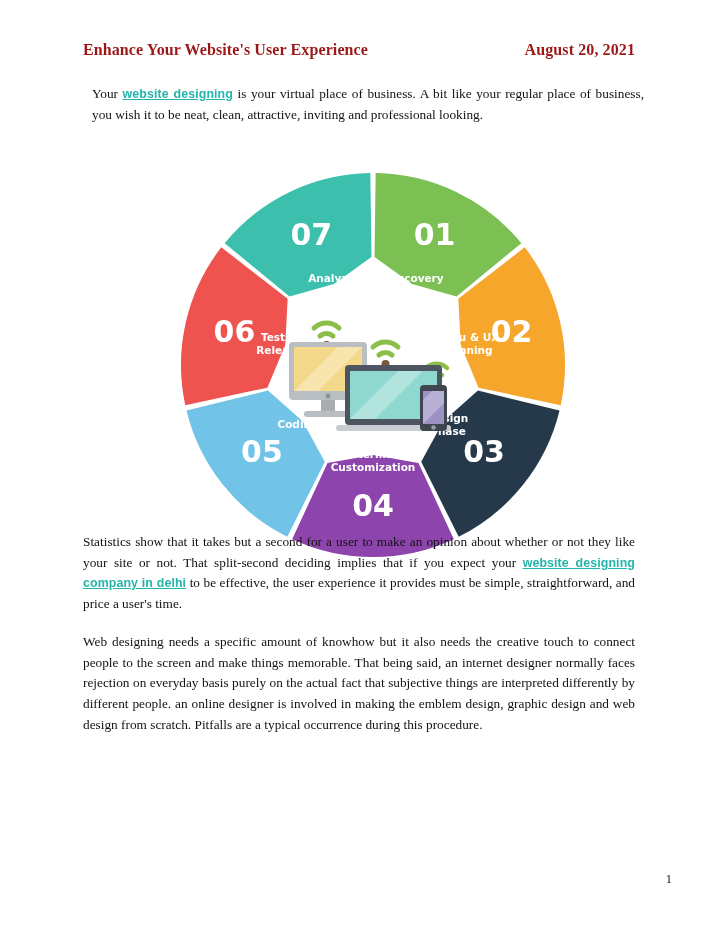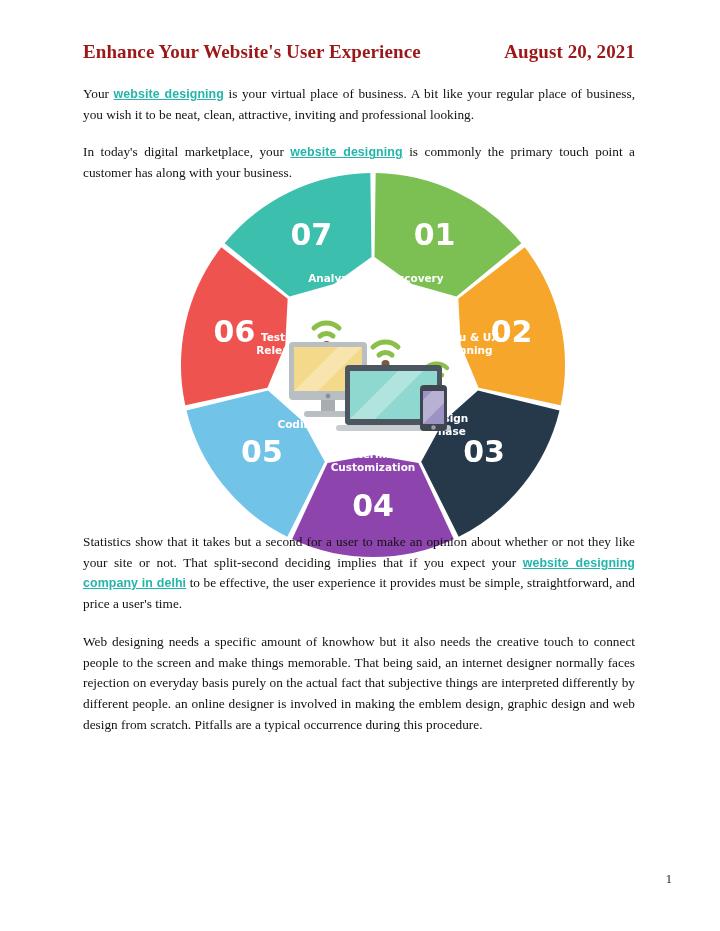--- a/index.html
+++ b/index.html
@@ -22,30 +22,30 @@
   }
   .doc-header {
     position: absolute;
     left: 83px;
     top: 41px;
     width: 552px;
     display: flex;
     justify-content: space-between;
     align-items: baseline;
     font-weight: bold;
-    font-size: 19px;
+    font-size: 16px;
     color: #9c1818;
     letter-spacing: 0.1px;
   }
   .doc-header .title { white-space: nowrap; }
   .doc-header .date { white-space: nowrap; }
 
   .body-col {
     position: absolute;
-    left: 83px;
+    left: 92px;
     top: 84px;
     width: 552px;
   }
   p.para {
     margin: 0 0 17px 0;
     font-size: 13.3px;
     line-height: 1.56;
     text-align: justify;
     color: #121212;
   }
@@ -102,21 +102,20 @@
 
 <div class="page">
 
   <div class="doc-header">
     <span class="title">Enhance Your Website's User Experience</span>
     <span class="date">August 20, 2021</span>
   </div>
 
   <div class="body-col" id="top-paras">
       <p class="para">Your <a class="link" href="#">website designing</a> is your virtual place of business. A bit like your regular place of business, you wish it to be neat, clean, attractive, inviting and professional looking.</p>
-      <p class="para">In today's digital marketplace, your <a class="link" href="#">website designing</a> is commonly the primary touch point a customer has along with your business.</p>
     </div>
 
   <div class="figure">
     <svg viewBox="0 0 410 388" xmlns="http://www.w3.org/2000/svg">
       <g id="wheel-segments">
           <path d="M 207.68 1.02 A 192 192 0 0 1 353.36 71.13 L 288.46 124.45 L 244.03 111.9 L 206.51 85.01 Z" fill="#7cbf52"></path>
           <path d="M 356.71 75.32 A 192 192 0 0 1 392.73 233.25 L 310.6 215.64 L 292.75 172.98 L 290.34 126.81 Z" fill="#f5a62b"></path>
           <path d="M 391.54 238.47 A 192 192 0 0 1 290.67 364.83 L 253.19 289.65 L 275.34 249.15 L 309.93 218.58 Z" fill="#26394b"></path>
           <path d="M 285.84 367.15 A 192 192 0 0 1 124.16 367.15 L 159.53 290.96 L 205 283 L 250.47 290.96 Z" fill="#8e44ad"></path>
           <path d="M 119.33 364.83 A 192 192 0 0 1 18.46 238.47 L 100.07 218.58 L 134.66 249.15 L 156.81 289.65 Z" fill="#71c3e8"></path>

